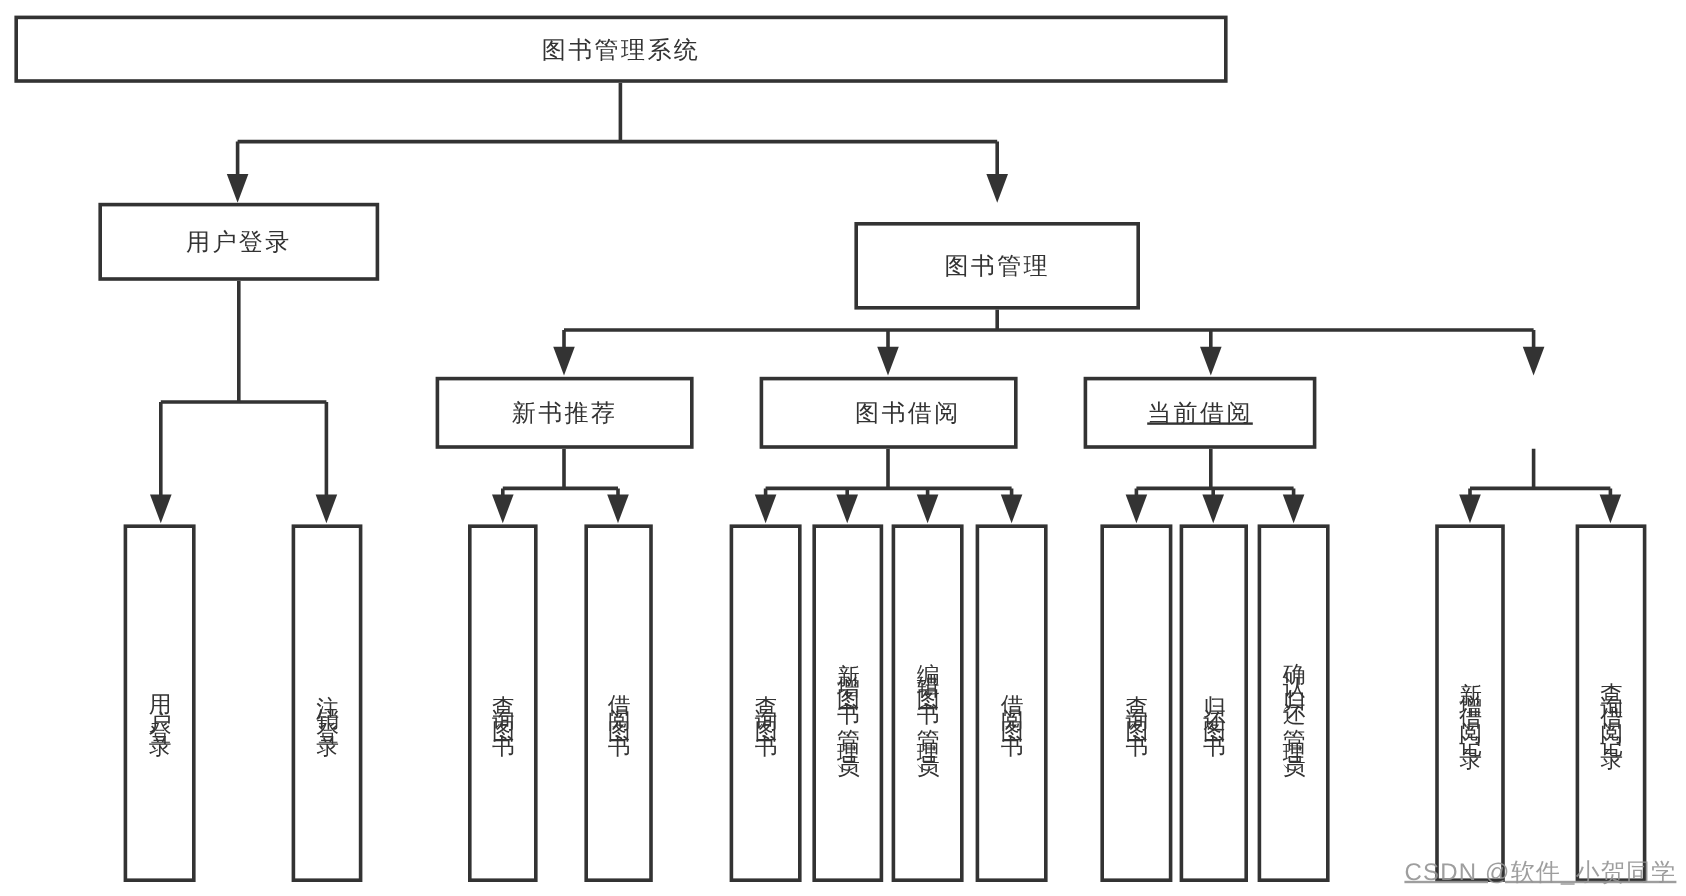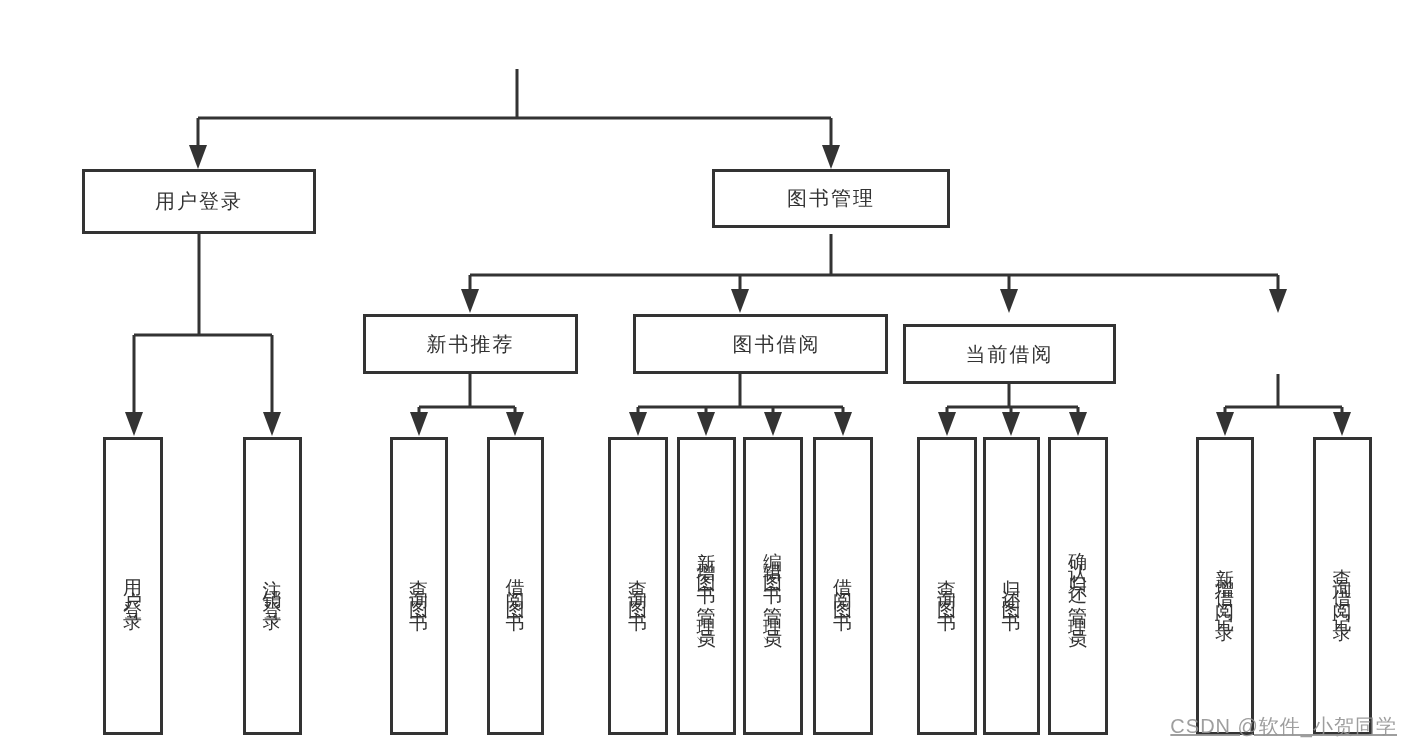--- a/index.html
+++ b/index.html
@@ -26,24 +26,24 @@
     writing-mode:vertical-rl;
     text-orientation:mixed;
     font-size:19px;
     letter-spacing:11px;
     color:#333333;
     line-height:1;
   }
   
   #root        {left:12px;  top:13px;  width:1011px;height:56px;}
   #l2-user     {left:82px;  top:169px; width:234px; height:65px;}
-  #l2-book     {left:712px; top:169px; width:238px; height:59px;}
+  #l2-book     {left:712px; top:185px; width:238px; height:73px;}
   #l3-rec      {left:363px; top:314px; width:215px; height:60px;}
-  #l3-borrow   {left:633px; top:314px; width:255px; height:60px;padding-left:32px;}
-  #l3-current  {left:903px; top:324px; width:213px; height:60px;}
+  #l3-borrow   {left:633px; top:314px; width:215px; height:60px;padding-left:32px;}
+  #l3-current  {left:903px; top:314px; width:194px; height:60px;text-decoration:underline;}
   #l3-records  {left:1172px;top:314px; width:212px; height:60px;}
   #lf-g1a{left:103px; top:437px;width:60px;height:298px;}
   #lf-g1b{left:243px; top:437px;width:59px;height:298px;}
   #lf-g2a{left:390px; top:437px;width:58px;height:298px;}
   #lf-g2b{left:487px; top:437px;width:57px;height:298px;}
   #lf-g3a{left:608px; top:437px;width:60px;height:298px;}
   #lf-g3b{left:677px; top:437px;width:59px;height:298px;}
   #lf-g3c{left:743px; top:437px;width:60px;height:298px;}
   #lf-g3d{left:813px; top:437px;width:60px;height:298px;}
   #lf-g4a{left:917px; top:437px;width:60px;height:298px;}
@@ -89,20 +89,23 @@
       <polygon points="764,412 782,412 773,436"></polygon>
       <polygon points="834,412 852,412 843,436"></polygon>
       <polygon points="938,412 956,412 947,436"></polygon>
       <polygon points="1002,412 1020,412 1011,436"></polygon>
       <polygon points="1069,412 1087,412 1078,436"></polygon>
       <polygon points="1216,412 1234,412 1225,436"></polygon>
       <polygon points="1333,412 1351,412 1342,436"></polygon>
     </g>
   </svg>
 
+  <div class="box hbox" id="root">
+    <span>图书管理系统</span>
+  </div>
 
   <div class="box hbox" id="l2-user">
     <span>用户登录</span>
   </div>
   <div class="box hbox" id="l2-book">
     <span>图书管理</span>
   </div>
 
   <div class="box hbox" id="l3-rec">
     <span>新书推荐</span>

